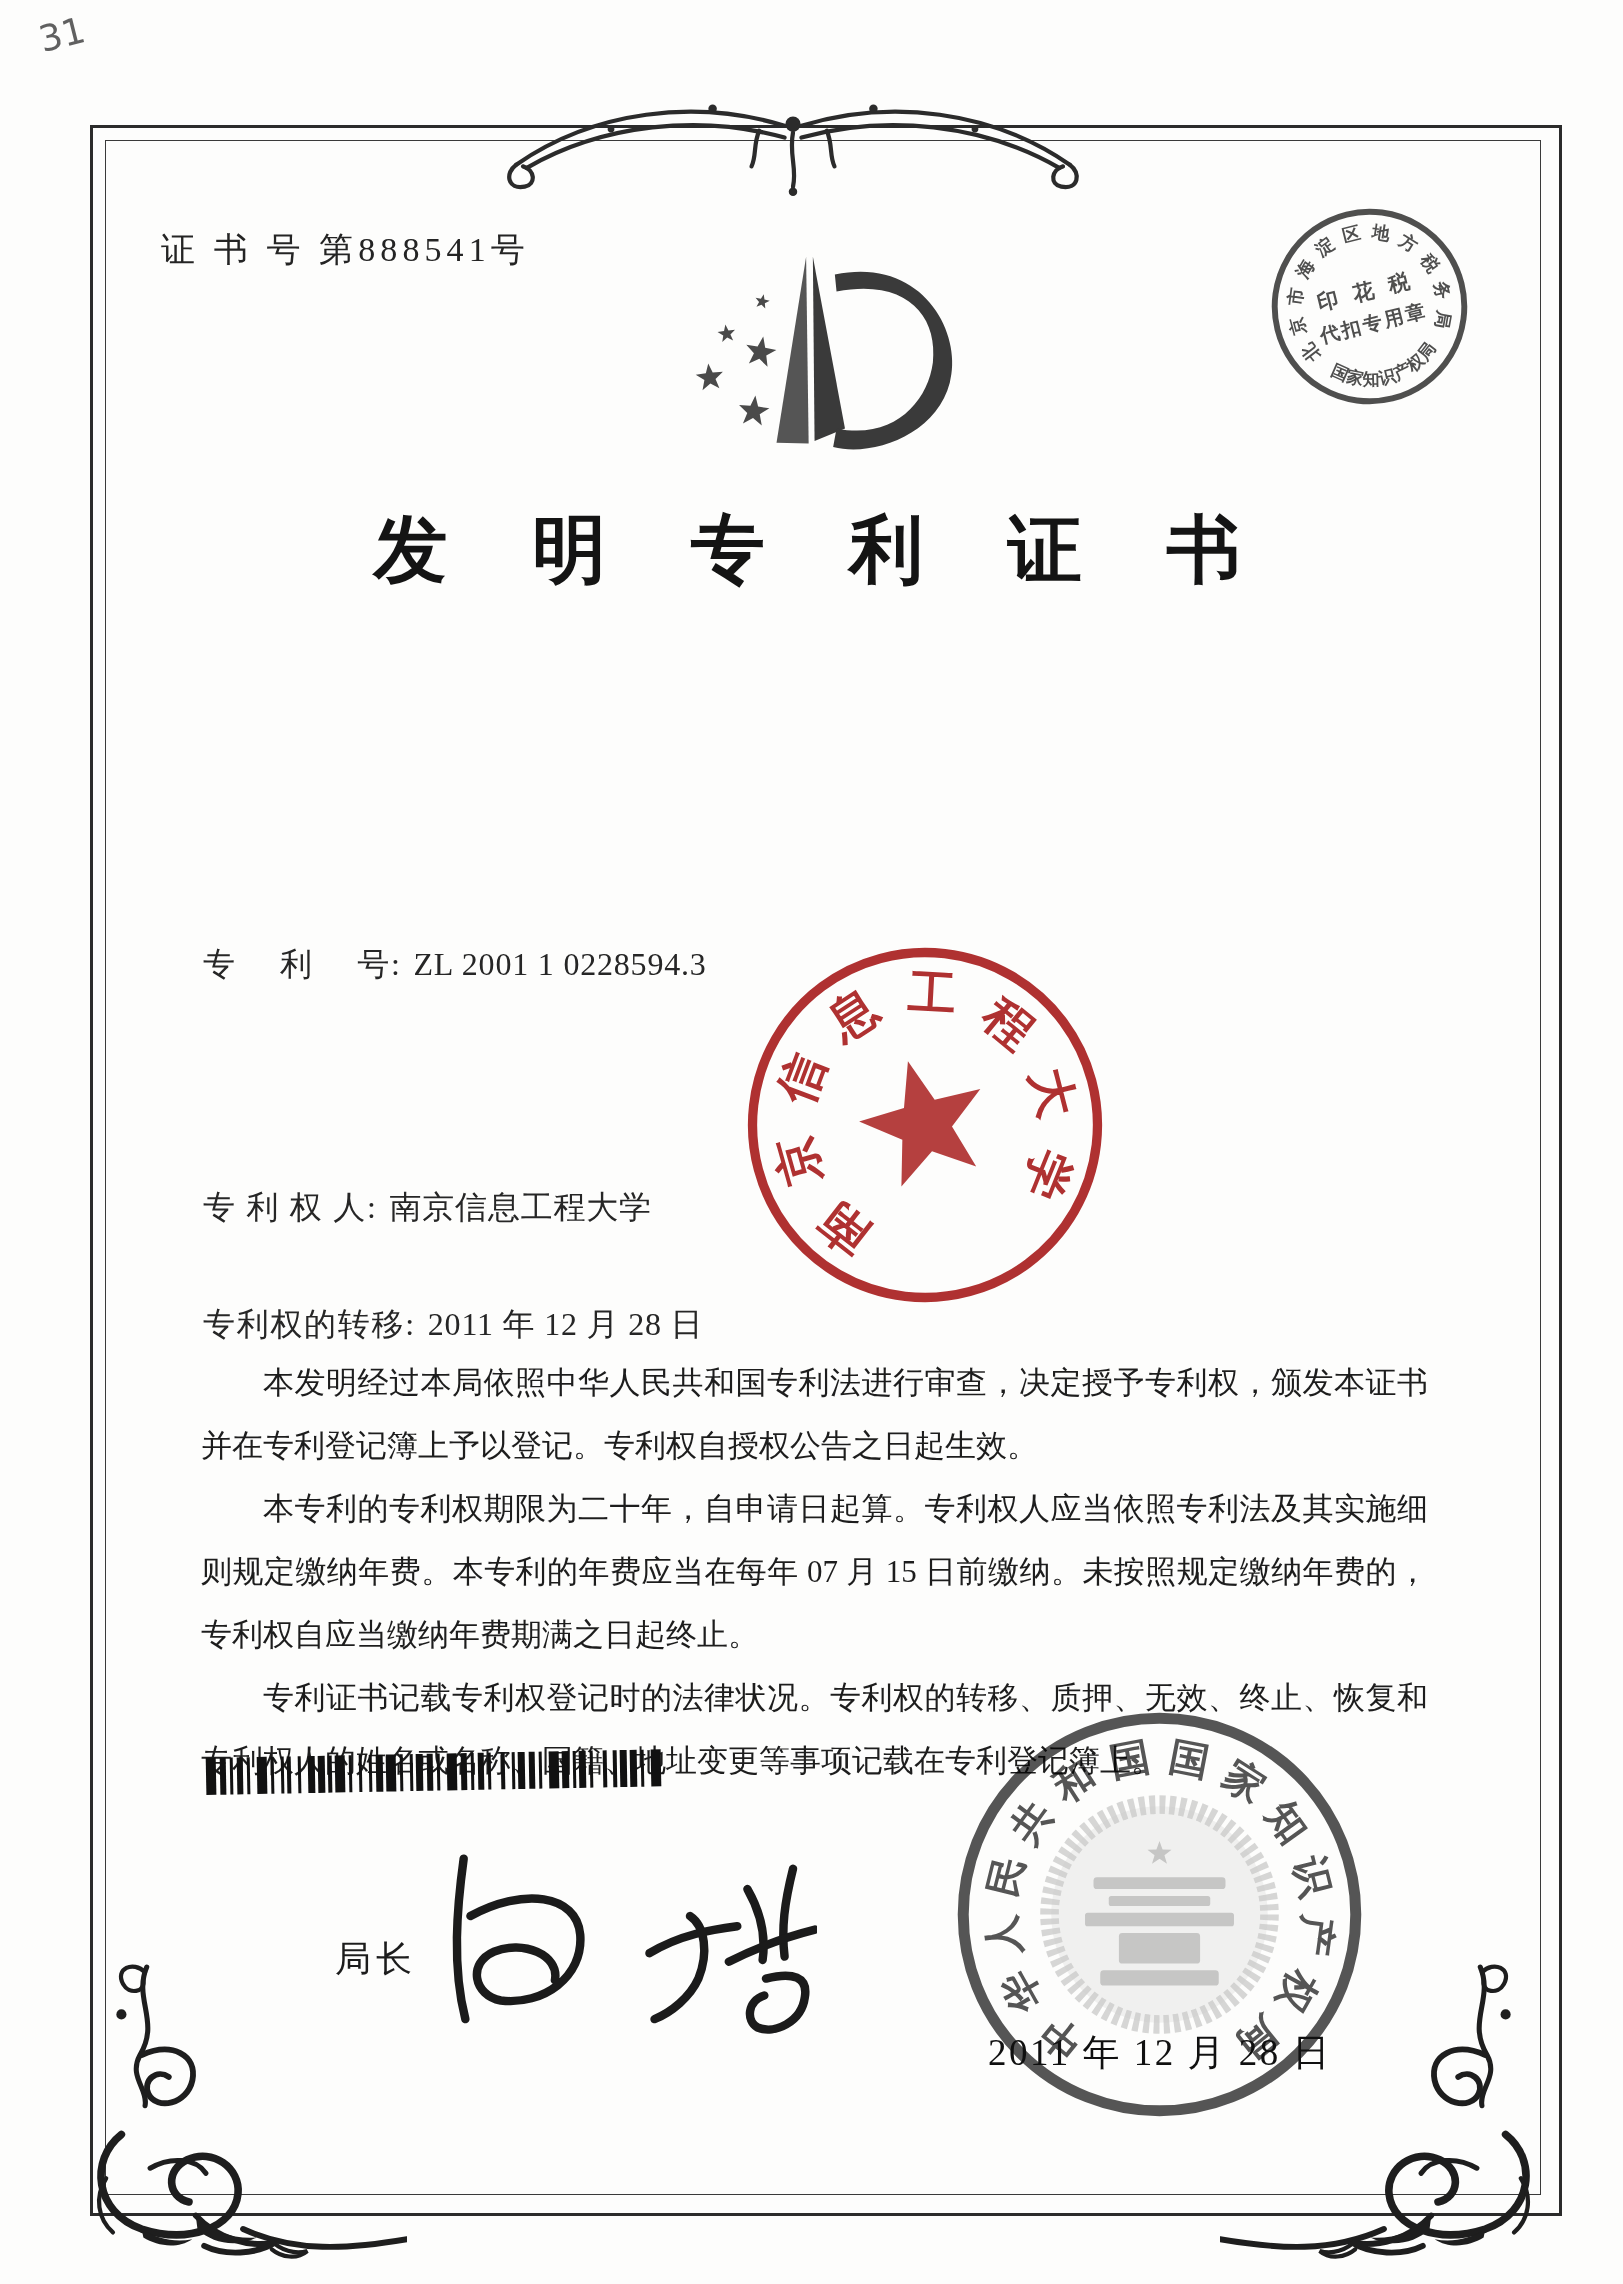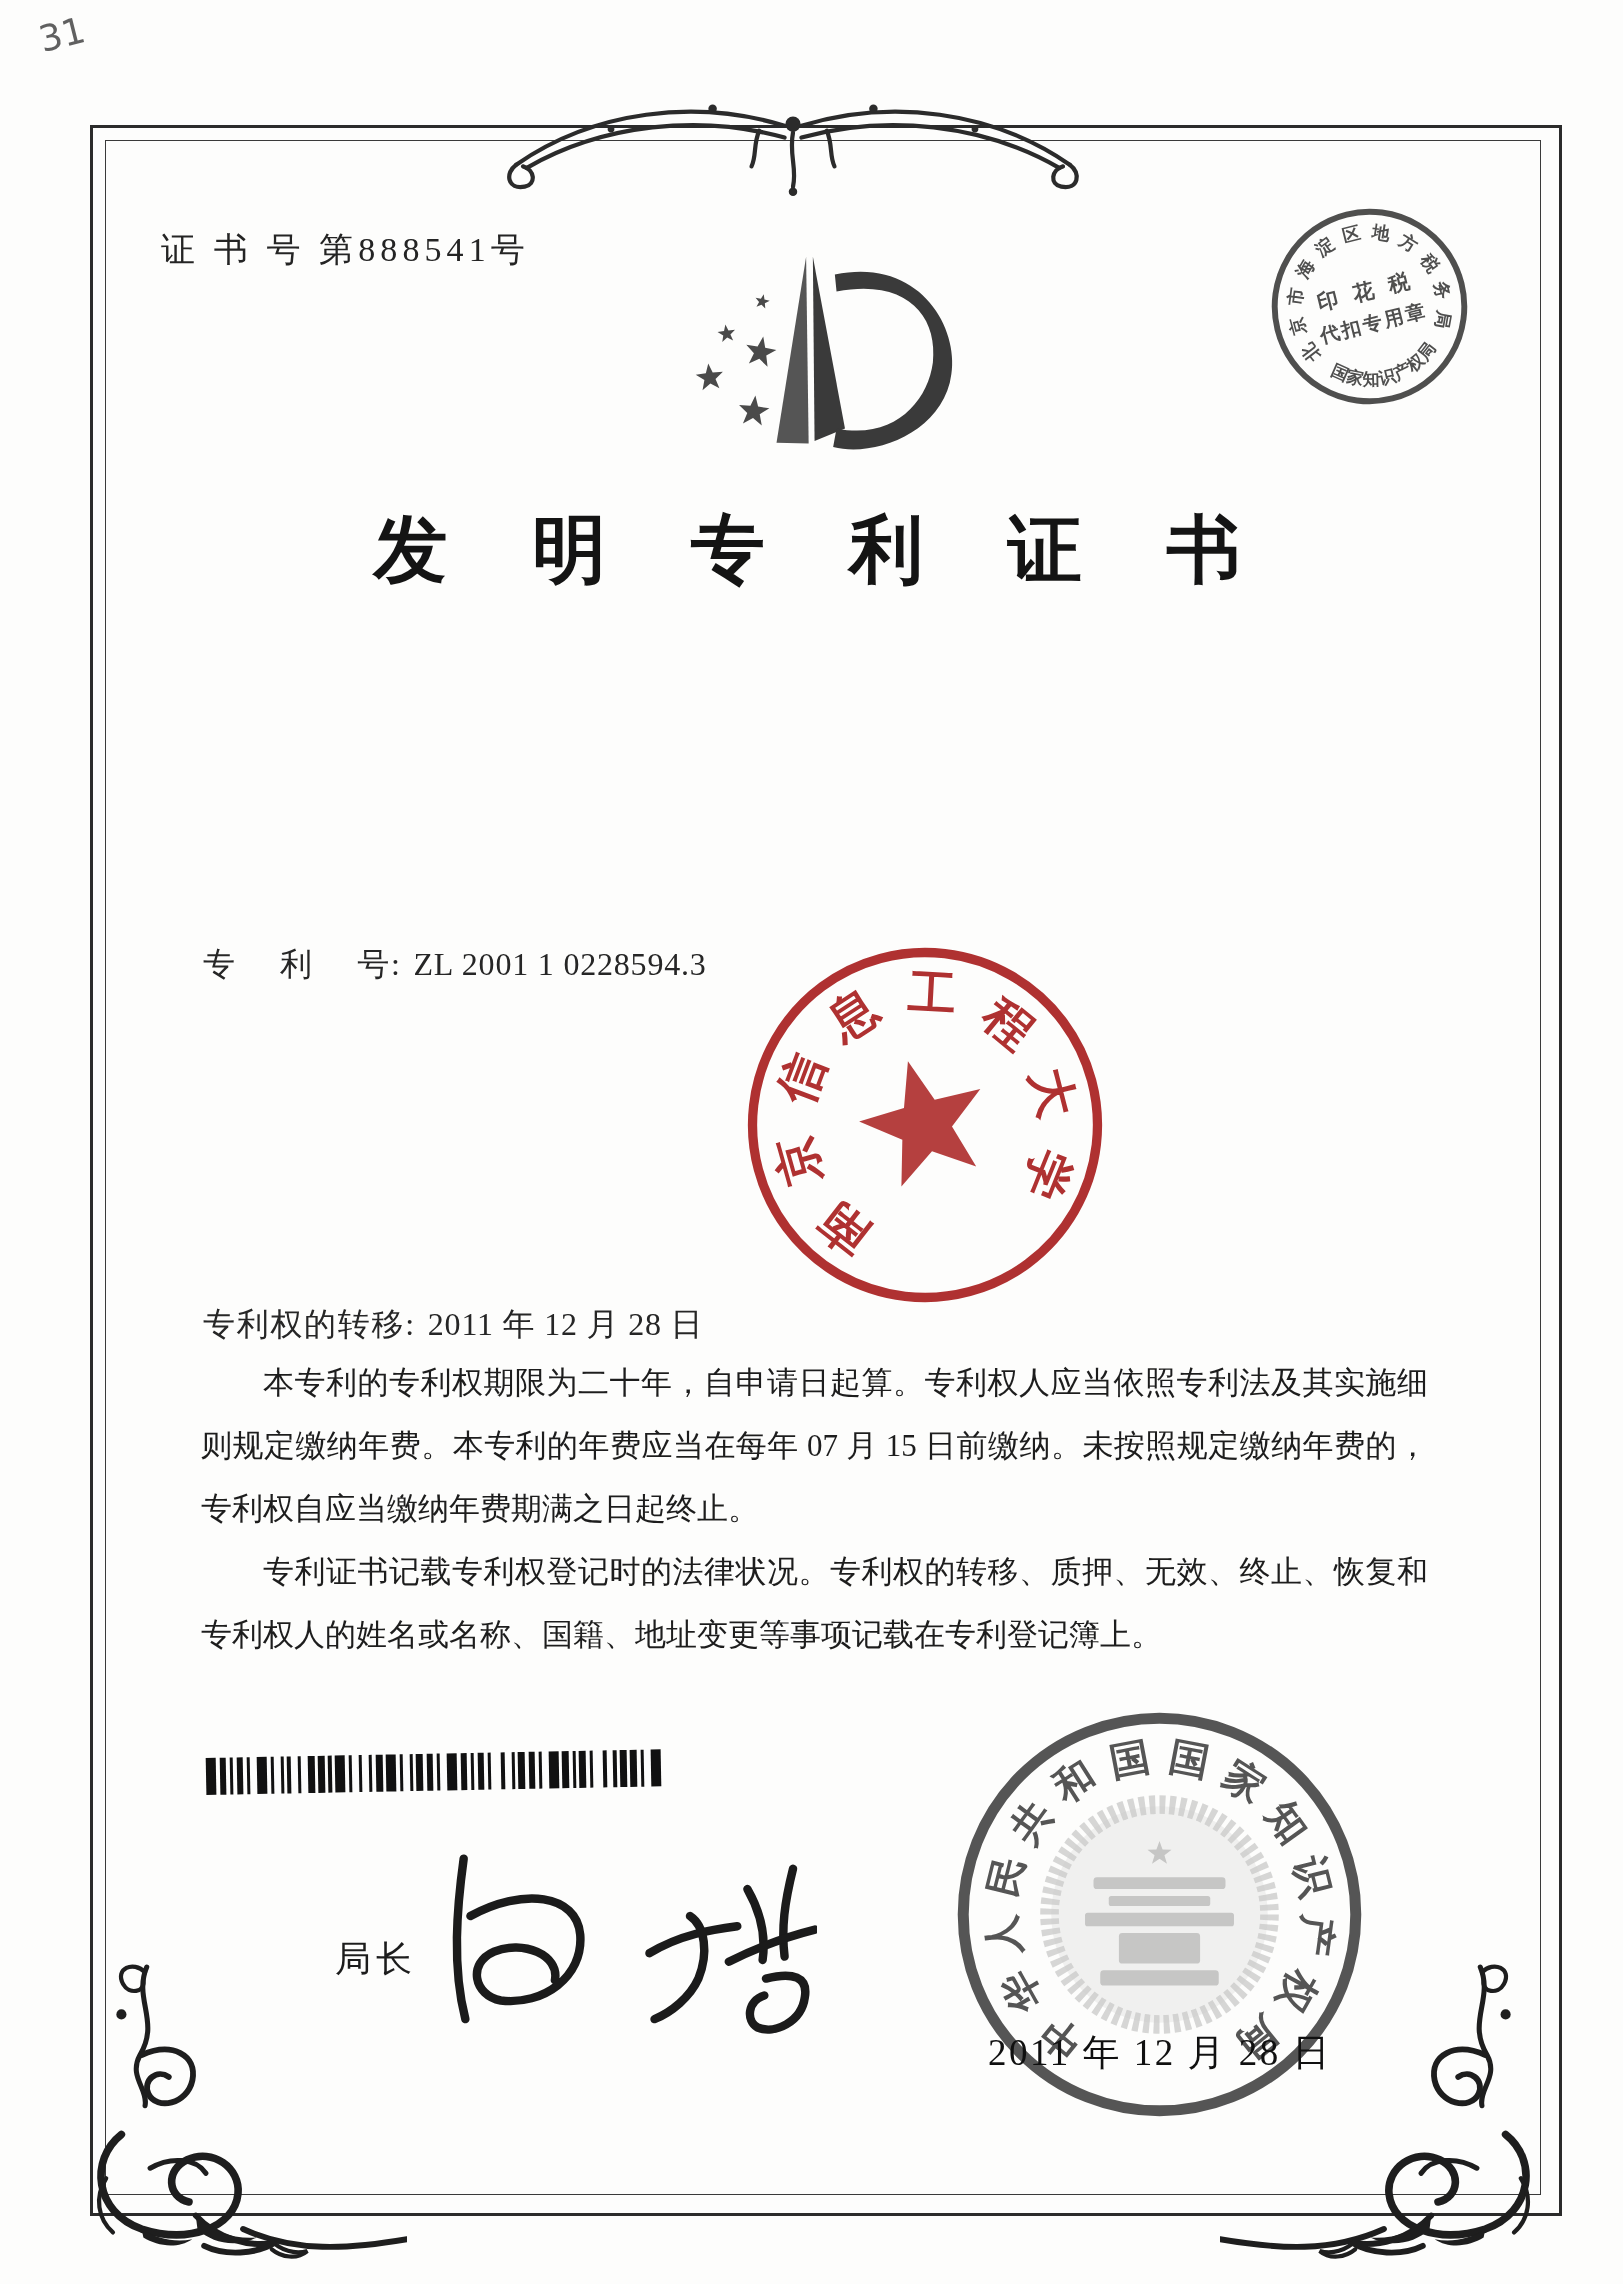--- a/index.html
+++ b/index.html
@@ -130,20 +130,23 @@
     <polygon fill="#3a3a3a" points="170,27 172,245 208,230"></polygon>
     <path fill="#3a3a3a" d="M196,48 C300,26 348,118 332,176 C316,238 240,264 194,252 L198,230
              C266,244 306,198 312,152 C318,96 280,52 198,68 Z"></path>
   </svg>
 
   <div class="abs title">发 明 专 利 证 书</div>
 
   <div class="abs field-row fr2">
     <span class="lbl">专　 利　 号:</span><span class="val">ZL 2001 1 0228594.3</span>
   </div>
+  <div class="abs field-row fr4">
+    <span class="lbl">专 利 权 人:</span><span class="val">南京信息工程大学</span>
+  </div>
   <div class="abs field-row fr5">
     <span class="lbl">专利权的转移:</span><span class="val">2011 年 12 月 28 日</span>
   </div>
 
   <svg class="abs univ-seal seal z3" width="372" height="372" viewBox="0 0 440 440" aria-label="南京信息工程大学">
     <g transform="translate(220 220) rotate(-15)">
       <circle r="204" fill="none" stroke="#ab1f1f" stroke-width="11"></circle>
       <g>
           <text transform="translate(-124.6 93.9) rotate(-127.0)" font-size="57" fill="#ab1f1f" text-anchor="middle" dominant-baseline="central">南</text>
           <text transform="translate(-156.0 1.9) rotate(-90.7)" font-size="57" fill="#ab1f1f" text-anchor="middle" dominant-baseline="central">京</text>
@@ -152,20 +155,21 @@
           <text transform="translate(48.6 -148.2) rotate(18.1)" font-size="57" fill="#ab1f1f" text-anchor="middle" dominant-baseline="central">工</text>
           <text transform="translate(126.9 -90.7) rotate(54.4)" font-size="57" fill="#ab1f1f" text-anchor="middle" dominant-baseline="central">程</text>
           <text transform="translate(156.0 1.9) rotate(90.7)" font-size="57" fill="#ab1f1f" text-anchor="middle" dominant-baseline="central">大</text>
           <text transform="translate(124.6 93.9) rotate(127.0)" font-size="57" fill="#ab1f1f" text-anchor="middle" dominant-baseline="central">学</text>
         </g>
       <polygon fill="#ab1f1f" opacity="0.93" points="0,-78 18.8,-25.9 74.2,-24.1 30.4,9.9 45.8,63.1 0,32 -45.8,63.1 -30.4,9.9 -74.2,-24.1 -18.8,-25.9"></polygon>
     </g>
   </svg>
 
   <div class="abs body-text">
+    <p>本发明经过本局依照中华人民共和国专利法进行审查，决定授予专利权，颁发本证书并在专利登记簿上予以登记。专利权自授权公告之日起生效。</p>
     <p>本专利的专利权期限为二十年，自申请日起算。专利权人应当依照专利法及其实施细则规定缴纳年费。本专利的年费应当在每年 07 月 15 日前缴纳。未按照规定缴纳年费的，专利权自应当缴纳年费期满之日起终止。</p>
     <p>专利证书记载专利权登记时的法律状况。专利权的转移、质押、无效、终止、恢复和专利权人的姓名或名称、国籍、地址变更等事项记载在专利登记簿上。</p>
   </div>
 
   <div class="abs barcode">
       <span class="bar" style="width: 10.2px;"></span>
       <span class="gap" style="width: 3.4px;"></span>
       <span class="bar" style="width: 6.8px;"></span>
       <span class="gap" style="width: 3.4px;"></span>
       <span class="bar" style="width: 3.4px;"></span>

